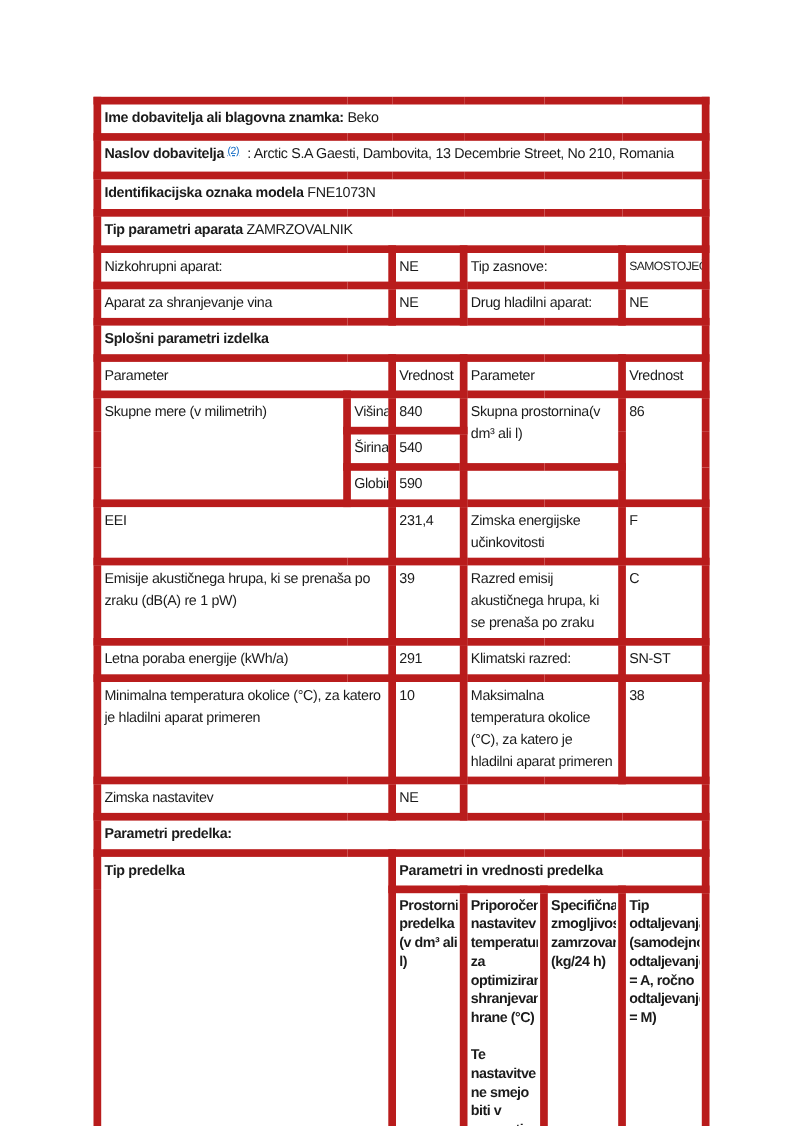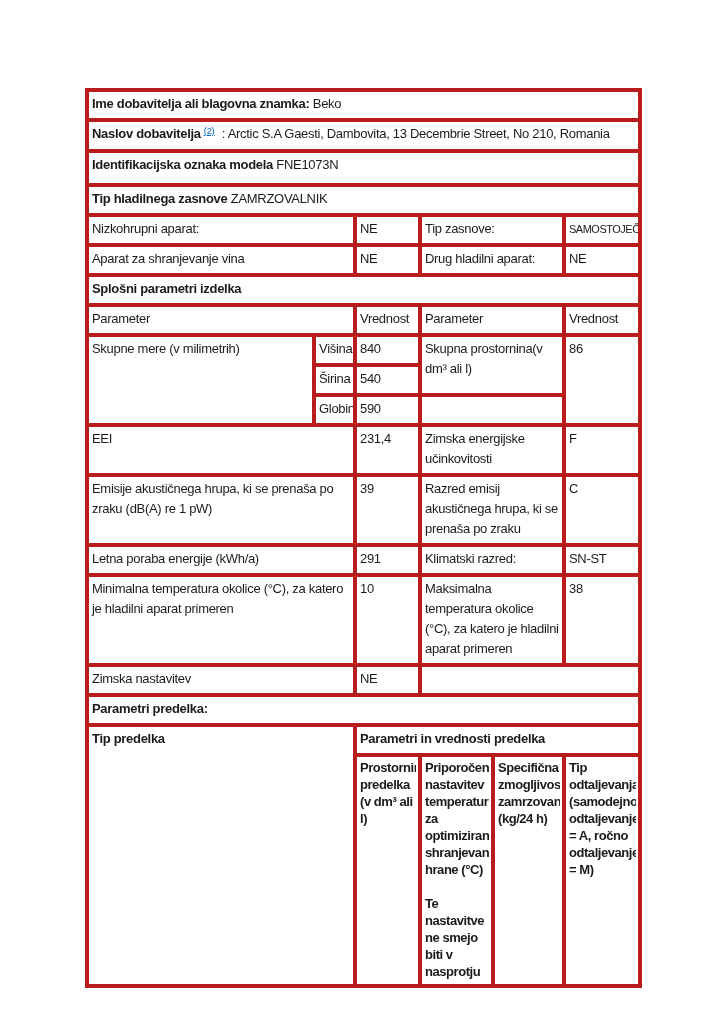--- a/index.html
+++ b/index.html
@@ -25,21 +25,21 @@
   }
   table.info {
     border-collapse: collapse;
     table-layout: fixed;
     width: 553px;
     font-size: 13px;
     line-height: 20px;
     letter-spacing: -0.3px;
   }
   table.info td {
-    border: 4px solid #b91c1c;
+    border: 7px solid #b91c1c;
     vertical-align: top;
     padding: 2px 2px 4px 3px;
     overflow: hidden;
   }
   .b { font-weight: bold; }
   .tight { font-size: 11px; letter-spacing: -0.5px; padding-left: 2px; }
   .hdr-small {
     font-weight: bold;
     line-height: 17px;
     letter-spacing: -0.45px;
@@ -77,21 +77,21 @@
         <tr style="height:29px">
       <td colspan="6"><span class="b">Ime dobavitelja ali blagovna znamka:</span><span> Beko</span></td>
     </tr>
     <tr style="height:29px">
       <td colspan="6"><span class="b">Naslov dobavitelja</span><a class="footnote">(2)</a><span class="val-sep"> : Arctic S.A Gaesti, Dambovita, 13 Decembrie Street, No 210, Romania</span></td>
     </tr>
     <tr style="height:34px">
       <td colspan="6"><span class="b">Identifikacijska oznaka modela</span><span> FNE1073N</span></td>
     </tr>
     <tr style="height:28px">
-      <td colspan="6"><span class="b">Tip hladilnega zasnove</span><span> ZAMRZOVALNIK</span></td>
+      <td colspan="6"><span class="b">Tip parametri aparata</span><span> ZAMRZOVALNIK</span></td>
     </tr>
 
     <tr style="height:27px">
       <td colspan="2">Nizkohrupni aparat:</td>
       <td>NE</td>
       <td colspan="2">Tip zasnove:</td>
       <td class="tight">SAMOSTOJEČ</td>
     </tr>
     <tr style="height:27px">
       <td colspan="2">Aparat za shranjevanje vina</td>

